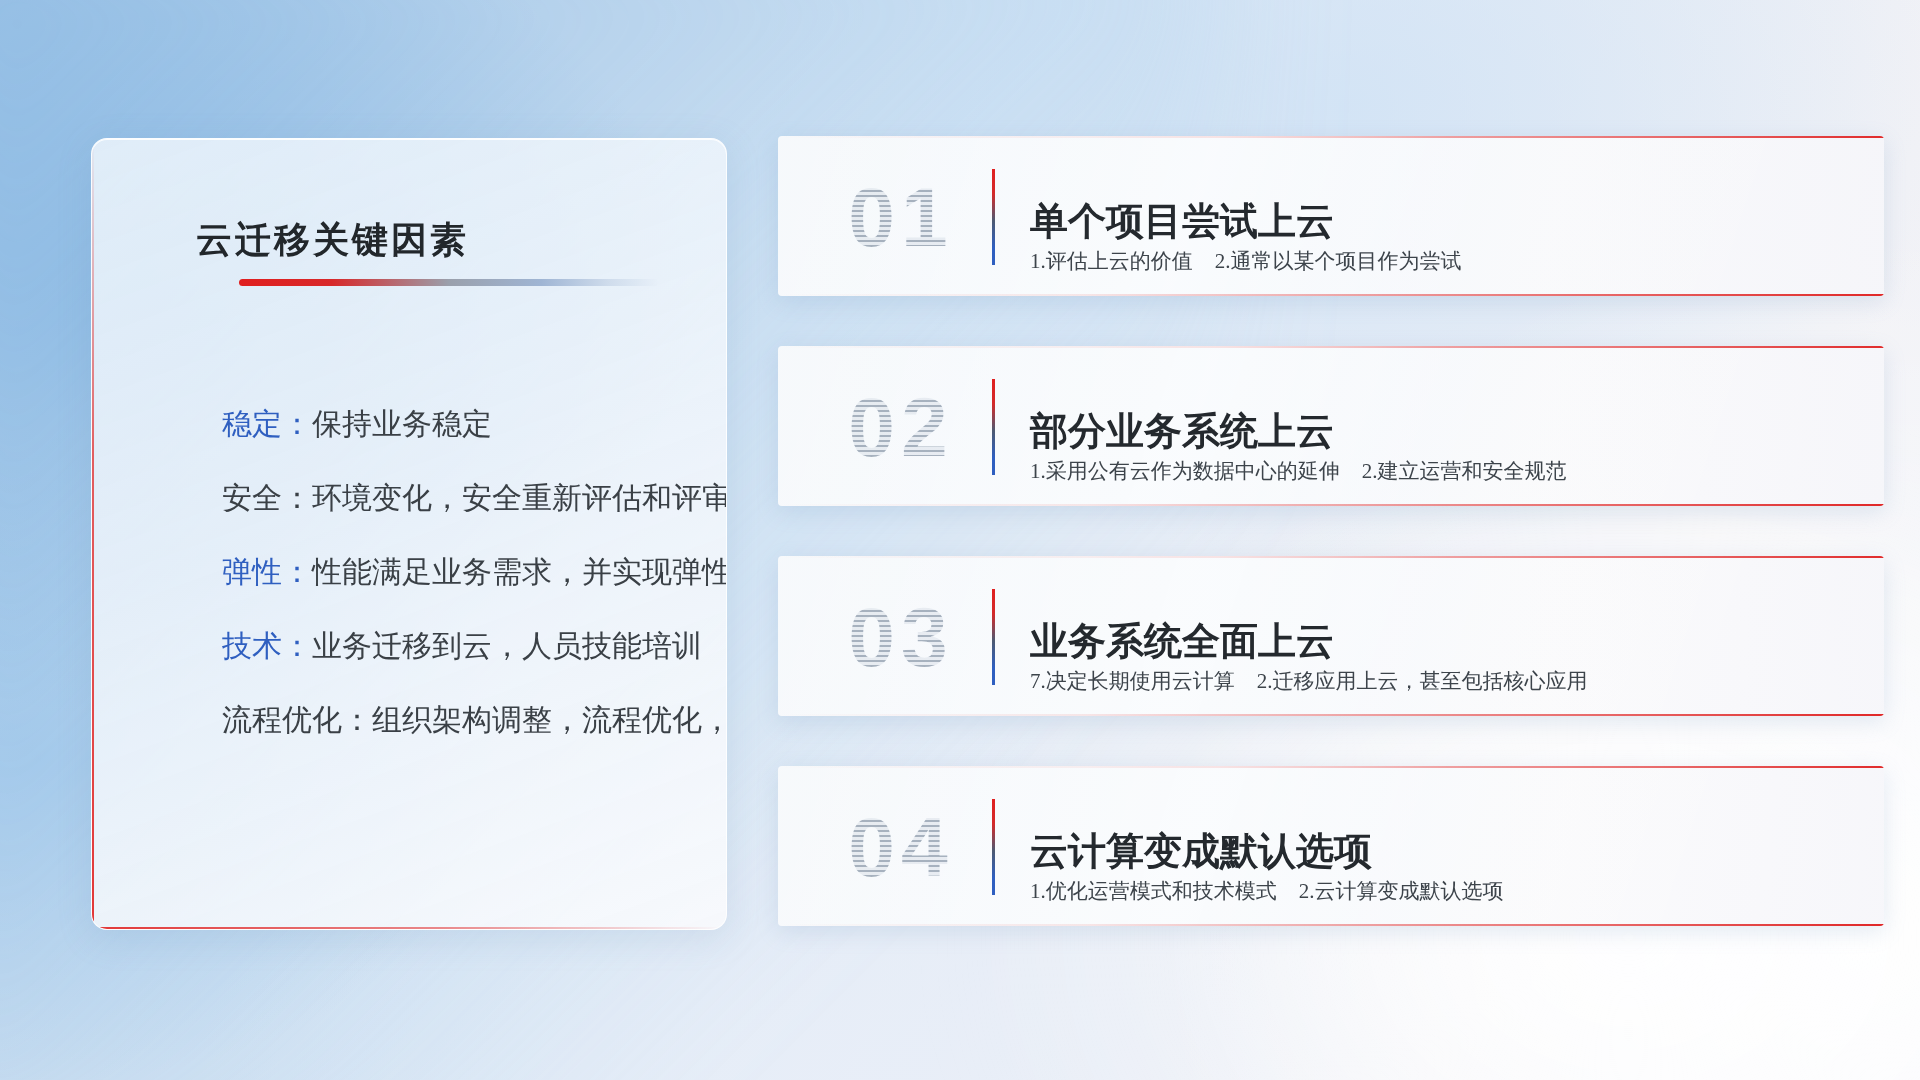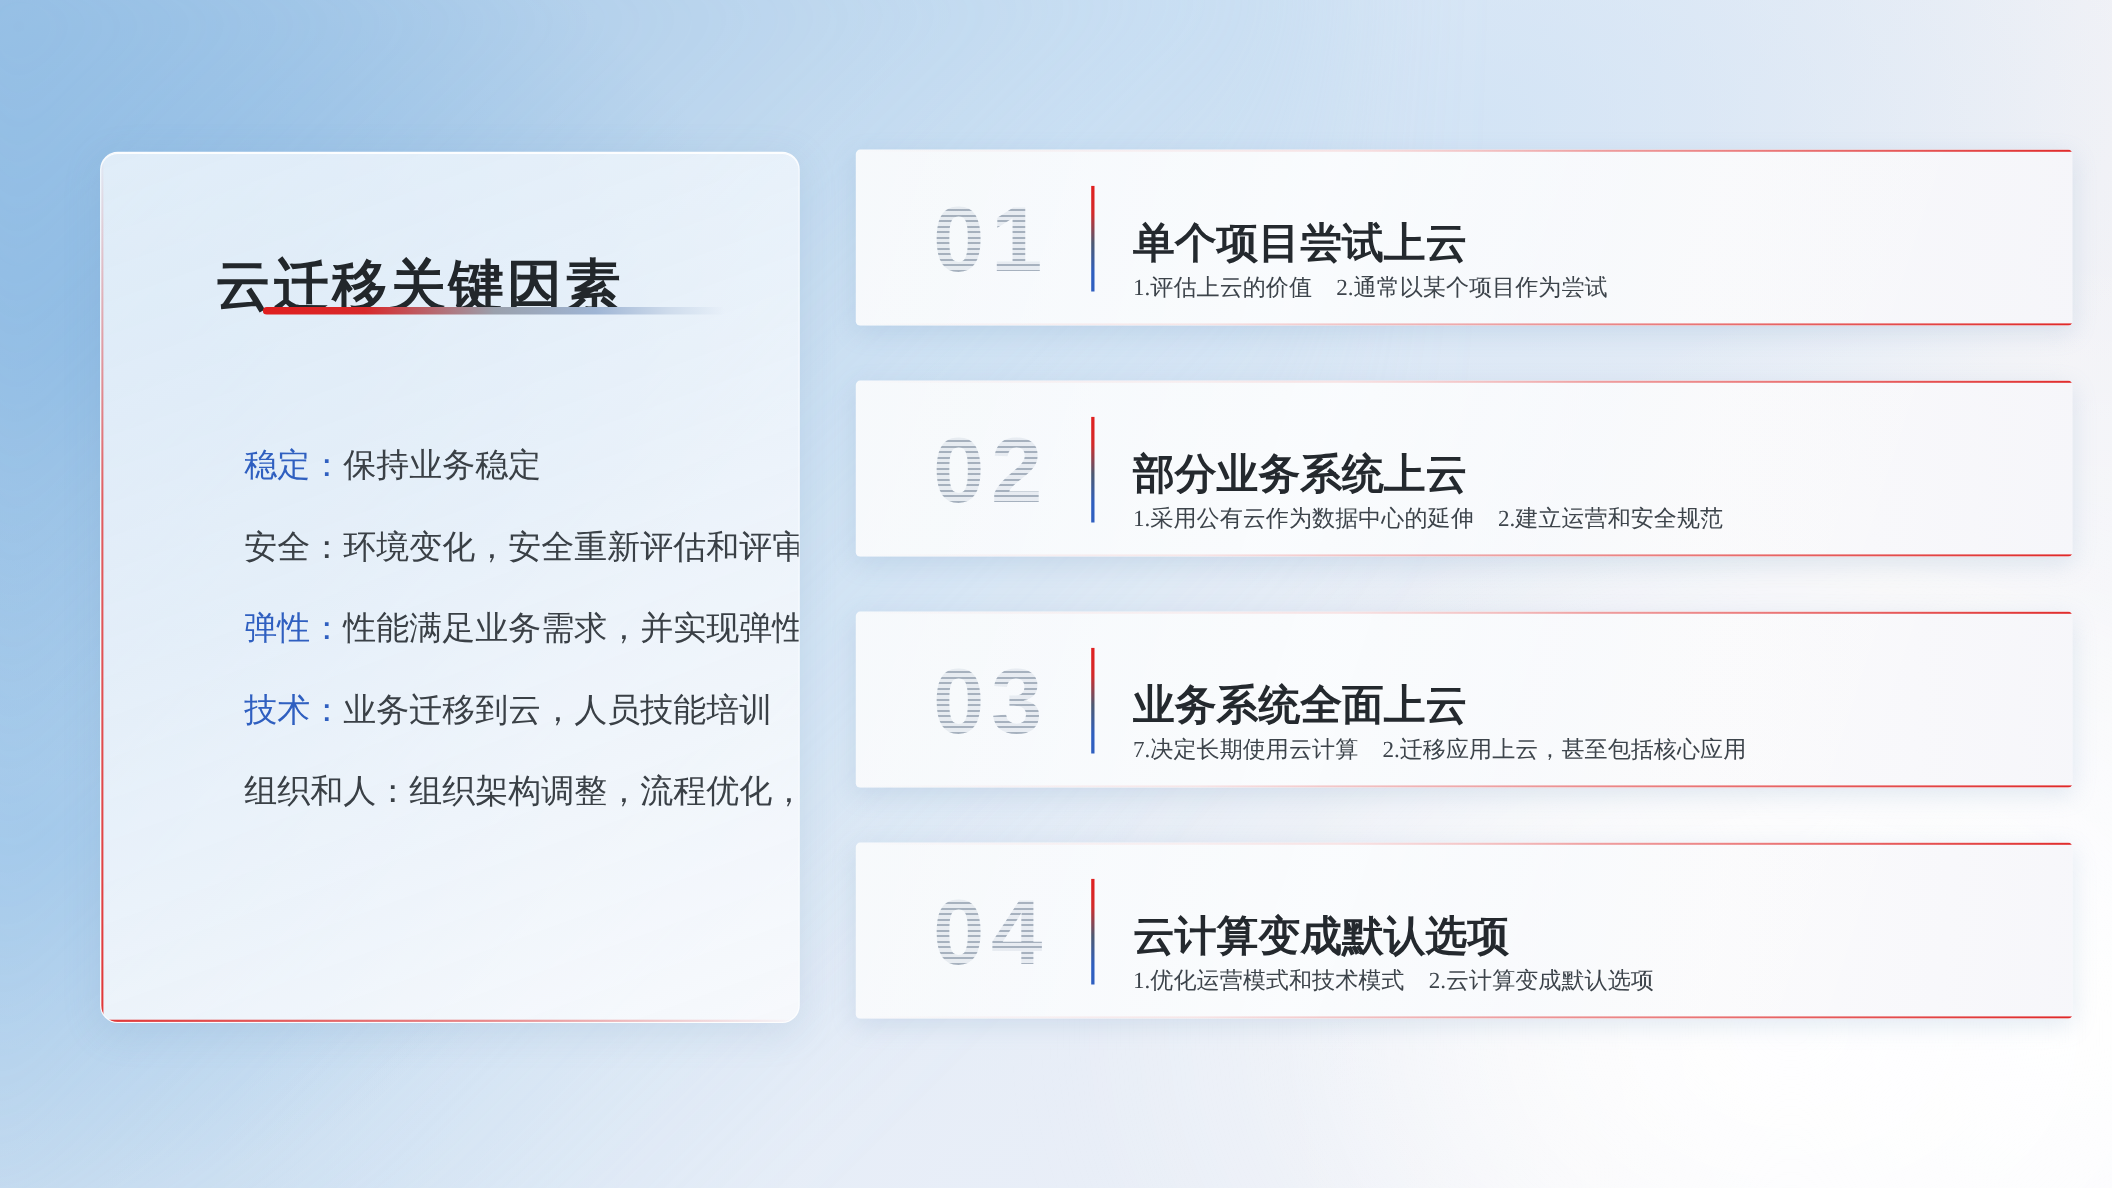--- a/index.html
+++ b/index.html
@@ -78,21 +78,21 @@
     position: absolute;
     left: 0; right: 0; bottom: 0;
     height: 2px;
     background: linear-gradient(90deg, rgba(225,45,45,0.95) 0%, rgba(225,45,45,0.55) 55%, rgba(225,45,45,0) 100%);
   }
 
   #panel-title {
     position: absolute;
     left: 104px;
     top: 53px;
-    font-size: 50px;
+    font-size: 36px;
     font-weight: 700;
     letter-spacing: 3px;
     color: #22272b;
     white-space: nowrap;
   }
   #title-rule {
     position: absolute;
     left: 147px;
     top: 140px;
     width: 420px;
@@ -242,21 +242,21 @@
 <div id="stage">
 
   <section id="left-panel">
     <h1 id="panel-title">云迁移关键因素</h1>
     <div id="title-rule"></div>
     <div id="factor-list">
         <div class="factor"><span class="k">稳定：</span><span>保持业务稳定</span></div>
         <div class="factor"><span class="k muted">安全：</span><span>环境变化，安全重新评估和评审</span></div>
         <div class="factor"><span class="k">弹性：</span><span>性能满足业务需求，并实现弹性</span></div>
         <div class="factor"><span class="k">技术：</span><span>业务迁移到云，人员技能培训</span></div>
-        <div class="factor"><span class="k muted">组织和人：</span><span>组织架构调整，流程优化，人员技能培训</span></div>
+        <div class="factor"><span class="k muted">流程优化：</span><span>组织架构调整，流程优化，人员技能培训</span></div>
       </div>
   </section>
 
   <section id="cards">
       <article class="card">
         <div class="card-sheen"></div>
         <div class="card-num-glow">01</div>
         <div class="card-num">01</div>
         <div class="card-bar"></div>
         <h2 class="card-title">单个项目尝试上云</h2>

